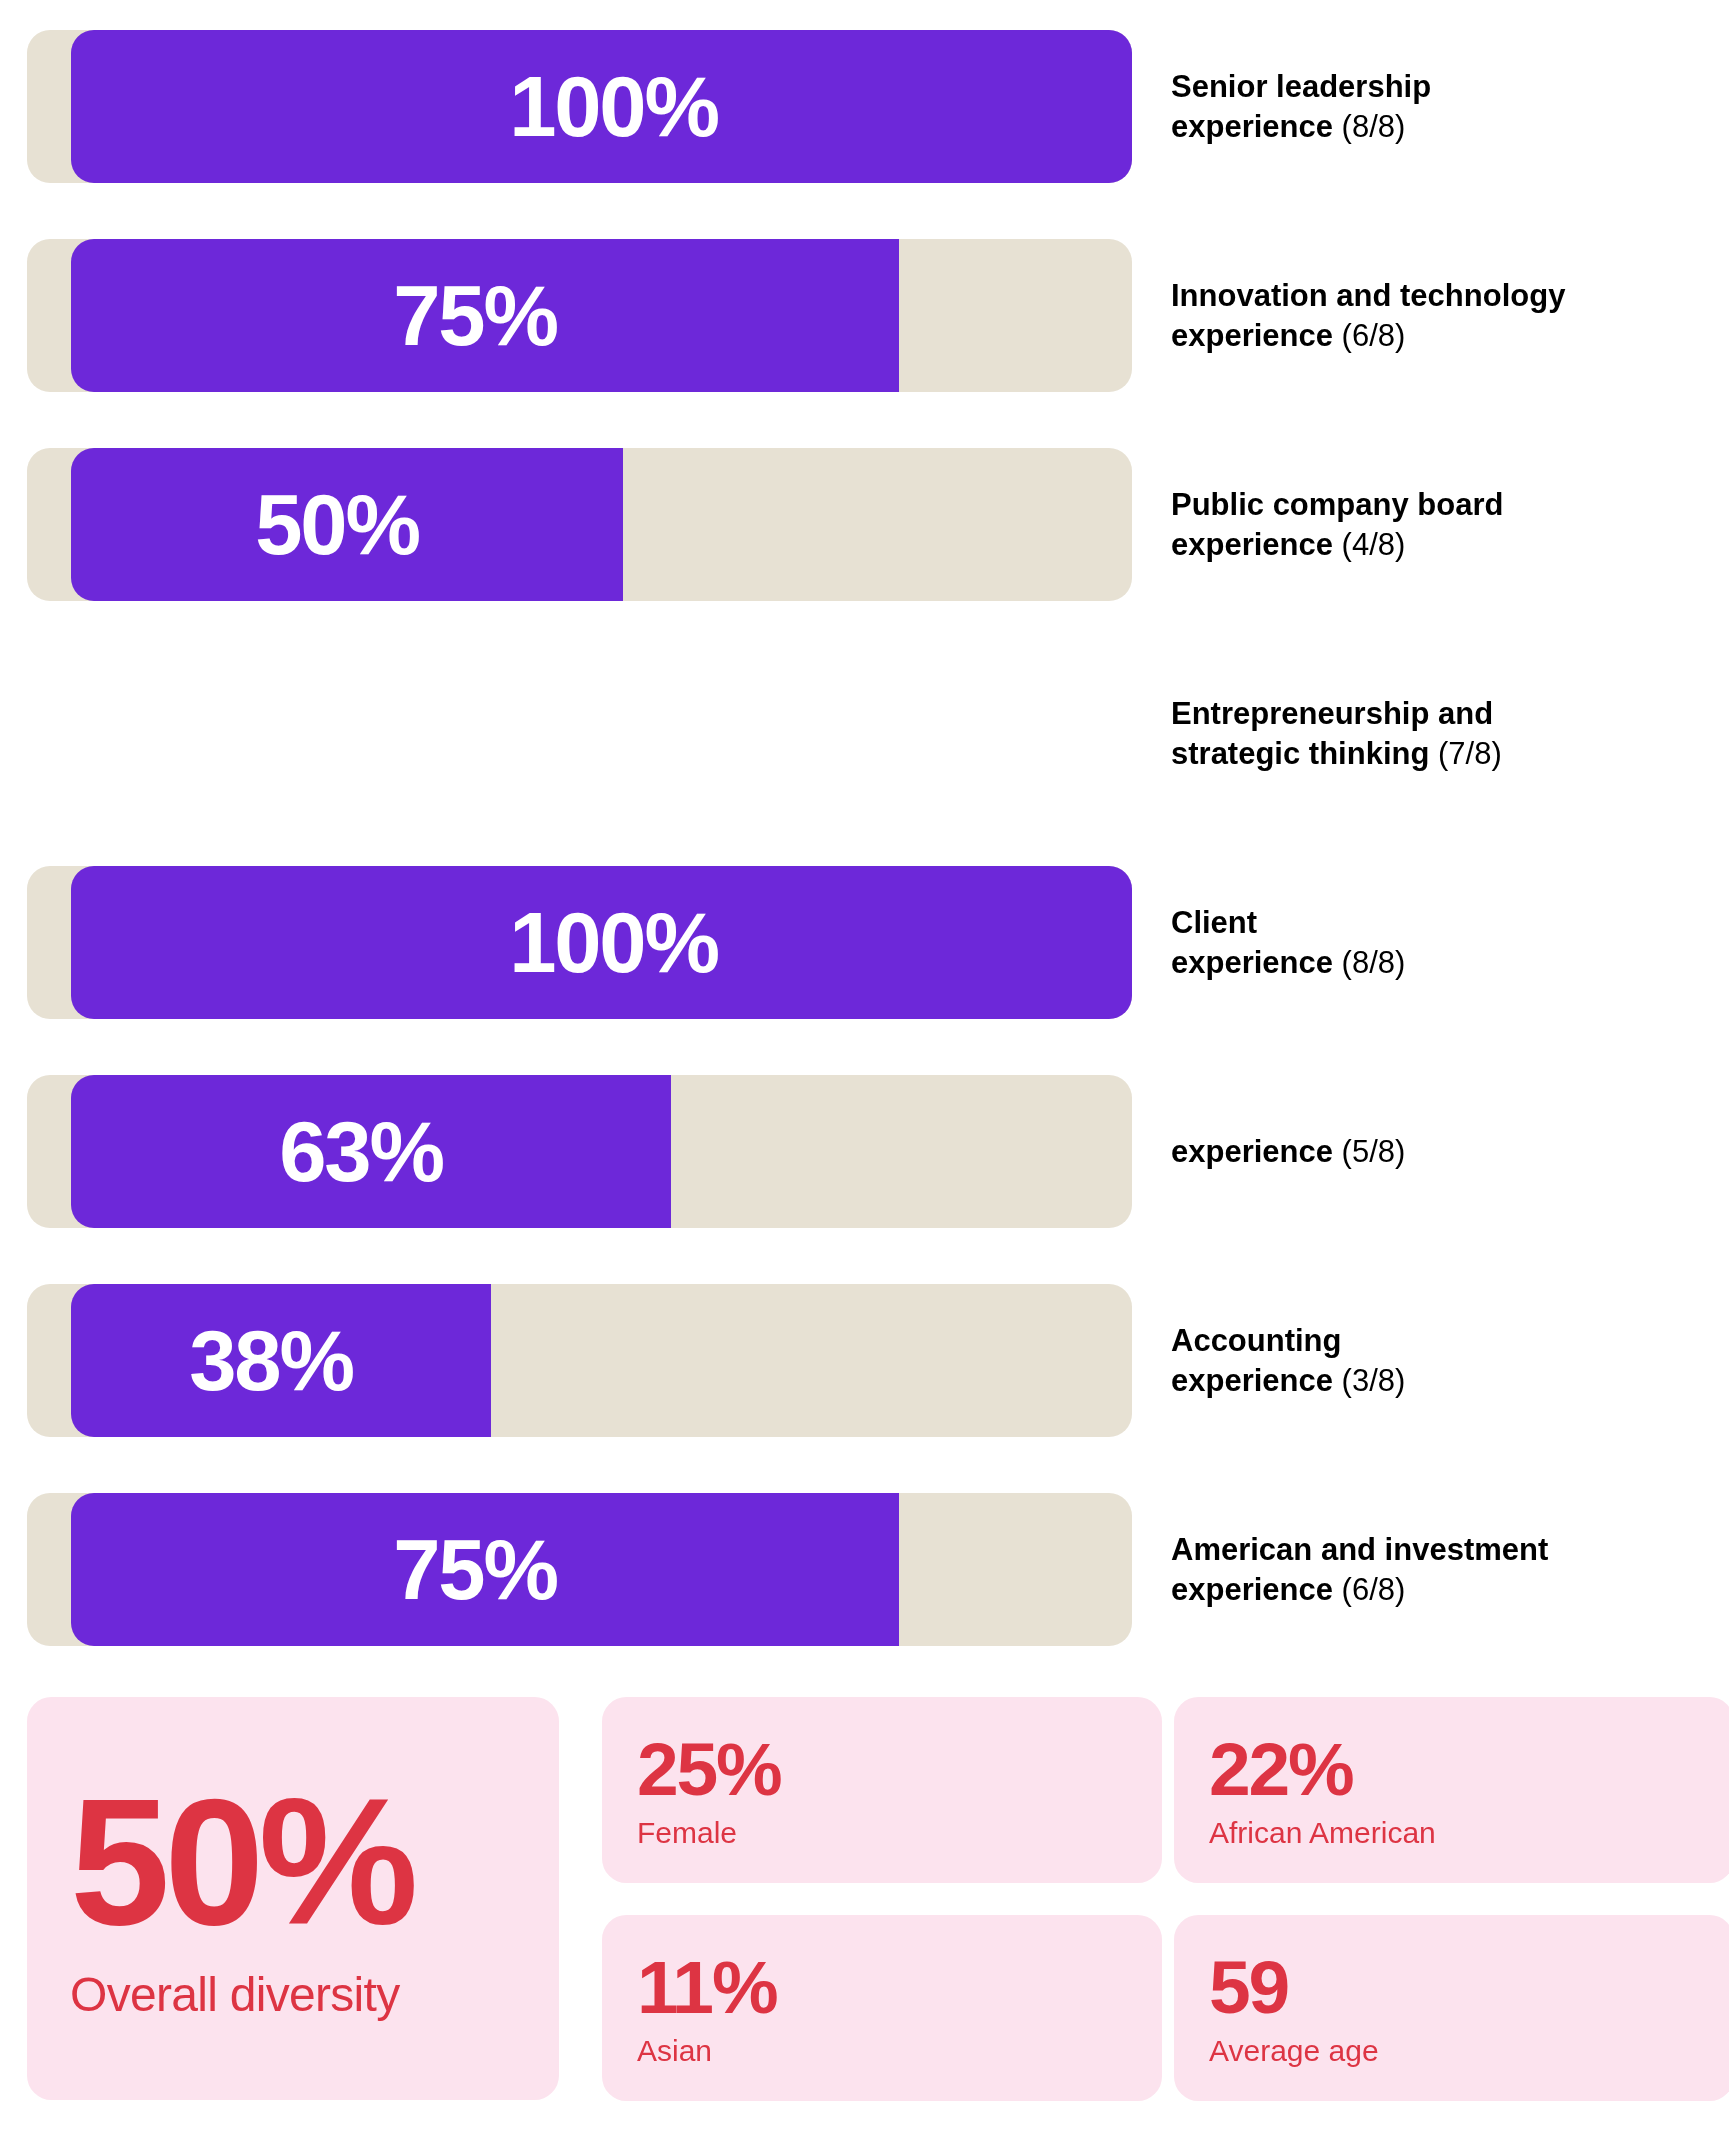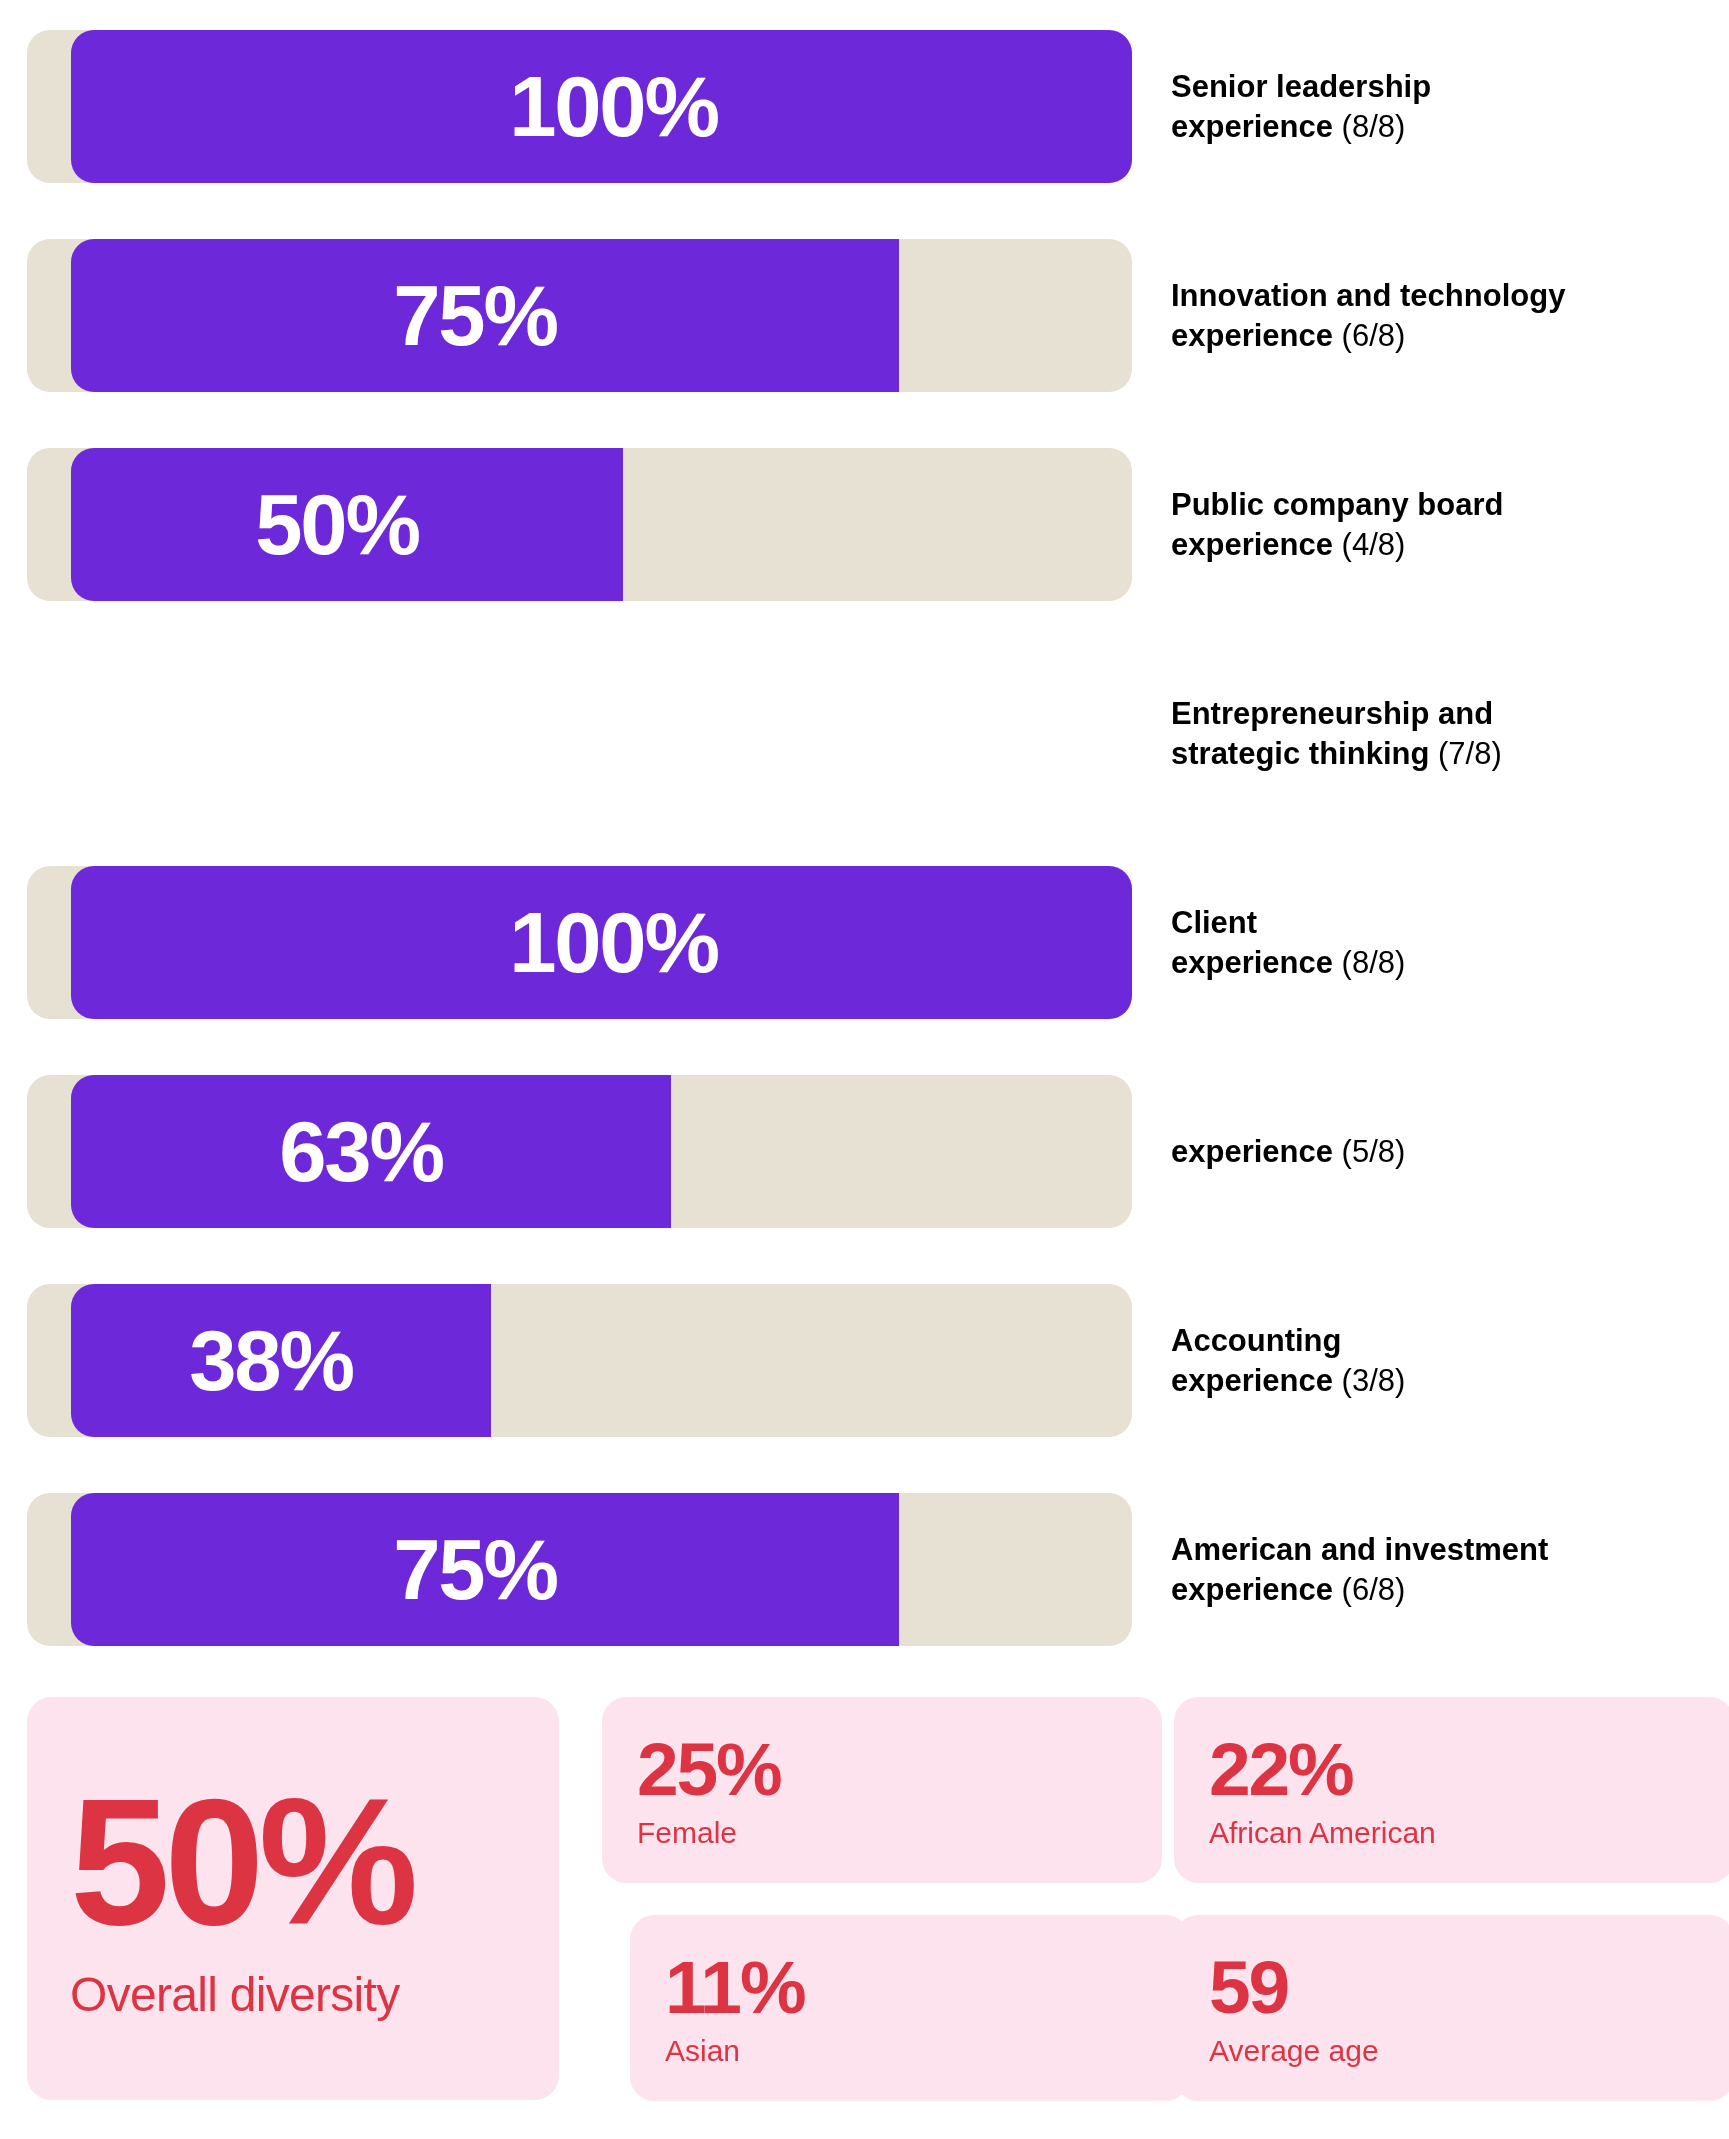--- a/index.html
+++ b/index.html
@@ -105,21 +105,21 @@
     letter-spacing:-2.2px;
   }
   .sm-label {
     color:#DD3443;
     font-size:30px;
     font-weight:normal;
     line-height:1;
     margin-top:11.5px;
   }
   .c-female  { left:602px;  top:0px; }
-  .c-asian   { left:630px;  top:218px; }
+  .c-asian   { left:602px;  top:218px; }
   .c-african { left:1174px; top:0px; }
   .c-age     { left:1174px; top:218px; }
 </style>
 </head>
 <body>
 
 <div class="page">
 
   <div id="bars">
       <div class="bar-row" style="top: 30px;">

